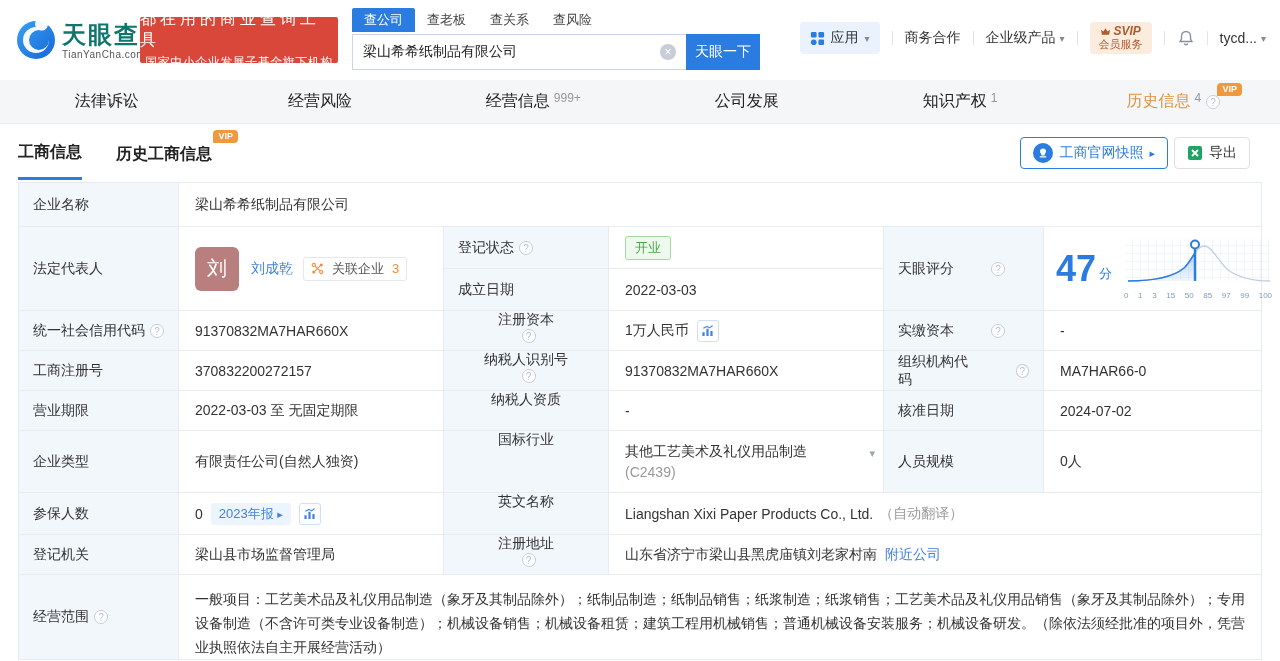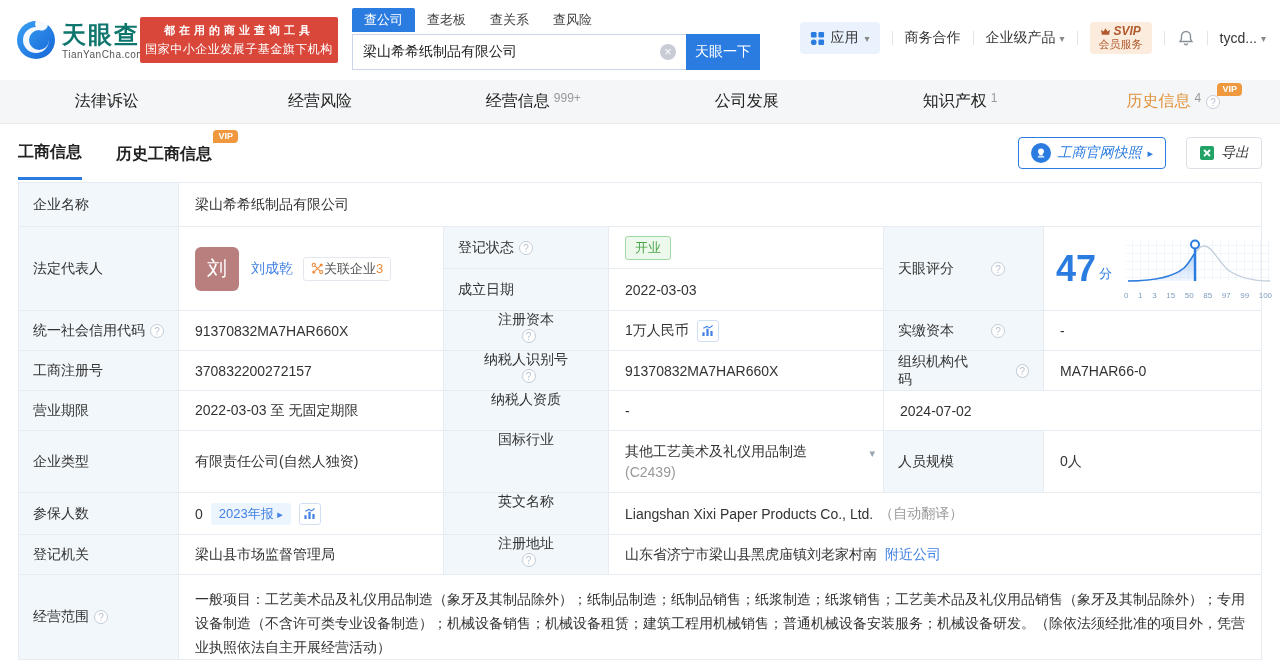--- a/index.html
+++ b/index.html
@@ -11,21 +11,21 @@
   .page{width:1280px;height:661px;position:relative;background:#fff;overflow:hidden;}
 
   
   .hdr{height:80px;display:flex;align-items:center;position:relative;background:#fff;}
   .logo{display:flex;align-items:center;margin-left:16px;cursor:pointer;}
   .logo-txt{margin-left:6px;}
   .logo-cn{font-size:24px;font-weight:bold;color:#0f766e;letter-spacing:2px;line-height:28px;}
   .logo-en{font-size:10px;color:#555;letter-spacing:.5px;}
   .promo{position:absolute;left:140px;top:17px;width:198px;height:46px;background:var(--red);
          color:#fff;display:flex;flex-direction:column;justify-content:center;align-items:center;border-radius:2px;}
-  .promo .l1{font-size:11px;letter-spacing:4px;font-weight:bold;}
+  .promo .l1{font-size:16px;letter-spacing:4px;font-weight:normal;}
   .promo .l2{font-size:12px;letter-spacing:.5px;margin-top:3px;}
 
   .search{position:absolute;left:352px;top:8px;width:408px;}
   .stabs{display:flex;font-size:13px;color:#444;}
   .stab{padding:3px 12px;cursor:pointer;}
   .stab.on{background:var(--blue);color:#fff;border-radius:2px 2px 0 0;}
   .sbox{display:flex;margin-top:2px;}
   .sinput{flex:1;height:36px;border:1px solid #c9d5e6;border-right:none;display:flex;align-items:center;
           padding:0 10px;font-size:14px;color:#222;background:#fff;}
   .sinput .val{flex:1;}
@@ -58,21 +58,21 @@
   .vipbadge{position:absolute;background:var(--orange);color:#fff;font-size:9px;font-weight:bold;
             padding:1px 5px;border-radius:4px 4px 4px 0;line-height:11px;}
   .mtab .vipbadge{top:3px;right:38px;}
 
   
   .subbar{height:58px;display:flex;align-items:center;padding:0 18px;position:relative;}
   .subtab{font-size:16px;color:#222;font-weight:bold;margin-right:34px;cursor:pointer;position:relative;
           padding:16px 0 14px;}
   .subtab.on{border-bottom:3px solid var(--blue);}
   .subtab .vipbadge{top:2px;right:-26px;}
-  .subactions{position:absolute;right:18px;top:13px;display:flex;gap:20px;font-style:italic;}
+  .subactions{position:absolute;right:30px;top:13px;display:flex;gap:6px;}
   .btn{height:32px;display:flex;align-items:center;border-radius:4px;padding:0 12px;font-size:14px;cursor:pointer;background:#fff;}
   .btn-snap{border:1px solid var(--blue);color:var(--blue);gap:6px;}
   .btn-exp{border:1px solid #dcdfe6;color:#333;gap:6px;}
   .arr{font-size:11px;}
 
   
   .tbl{margin:0 18px;border:1px solid var(--bd);font-size:14px;color:var(--txt);}
   .trow{display:flex;border-bottom:1px solid var(--bd);}
   .trow:last-child{border-bottom:none;}
   .lb{background:var(--labelbg);display:flex;align-items:center;padding:0 14px;border-right:1px solid var(--bd);flex-shrink:0;}
@@ -84,21 +84,21 @@
   .stack{width:440px;display:flex;flex-direction:column;flex-shrink:0;border-right:1px solid var(--bd);}
   .srow{display:flex;flex:1;}
   .srow:first-child{border-bottom:1px solid var(--bd);}
   .srow .lb{width:165px;}
   .srow .vl{flex:1;border-right:none;}
 
   .status{border:1px solid #a3d9a3;background:#edf9ed;color:#4aa54a;font-size:13px;padding:2px 9px;border-radius:3px;}
   .avatar{width:44px;height:44px;border-radius:6px;background:#b97f7f;color:#fff;font-size:20px;
           display:flex;align-items:center;justify-content:center;margin-right:12px;}
   .link{color:var(--link);cursor:pointer;text-decoration:none;}
-  .relbadge{display:flex;align-items:center;gap:0;border:1px solid #e4e7ed;border-radius:3px;
+  .relbadge{display:flex;align-items:center;gap:8px;border:1px solid #e4e7ed;border-radius:3px;
             padding:2px 7px;margin-left:10px;font-size:13px;color:#555;cursor:pointer;}
   .relbadge .n{color:#f08c3c;}
   .chip{background:#ecf4fe;color:var(--link);font-size:13px;padding:2px 8px;border-radius:3px;margin-left:8px;cursor:pointer;}
   .iconbox{width:22px;height:22px;border:1px solid #cfe0f5;border-radius:3px;display:flex;align-items:center;
            justify-content:center;margin-left:8px;cursor:pointer;background:#fff;}
   .graytx{color:var(--gray);}
   .scope{display:block;padding:12px 16px;line-height:24px;}
   .indus{position:relative;display:block;padding:10px 26px 10px 16px;line-height:21px;}
   .indus .chev{position:absolute;right:8px;top:12px;color:#9aa5b2;font-size:11px;cursor:pointer;}
 
@@ -370,20 +370,21 @@
         <span class="helpc">?</span>
       </div>
       <div class="vl w-flex">MA7HAR66-0</div>
     </div>
 
     <div class="trow h40">
       <div class="lb w-l1">营业期限</div>
       <div class="vl w-v1">2022-03-03 至 无固定期限</div>
       <div class="lb w-l2">纳税人资质</div>
       <div class="vl w-v2">-</div>
+      <div class="lb w-l3">核准日期</div>
       <div class="vl w-flex">2024-07-02</div>
     </div>
 
     <div class="trow h62">
       <div class="lb w-l1">企业类型</div>
       <div class="vl w-v1">有限责任公司(自然人独资)</div>
       <div class="lb w-l2">国标行业</div>
       <div class="vl w-v2 indus">
         <span>其他工艺美术及礼仪用品制造</span>
         <span class="graytx">(C2439)</span>

